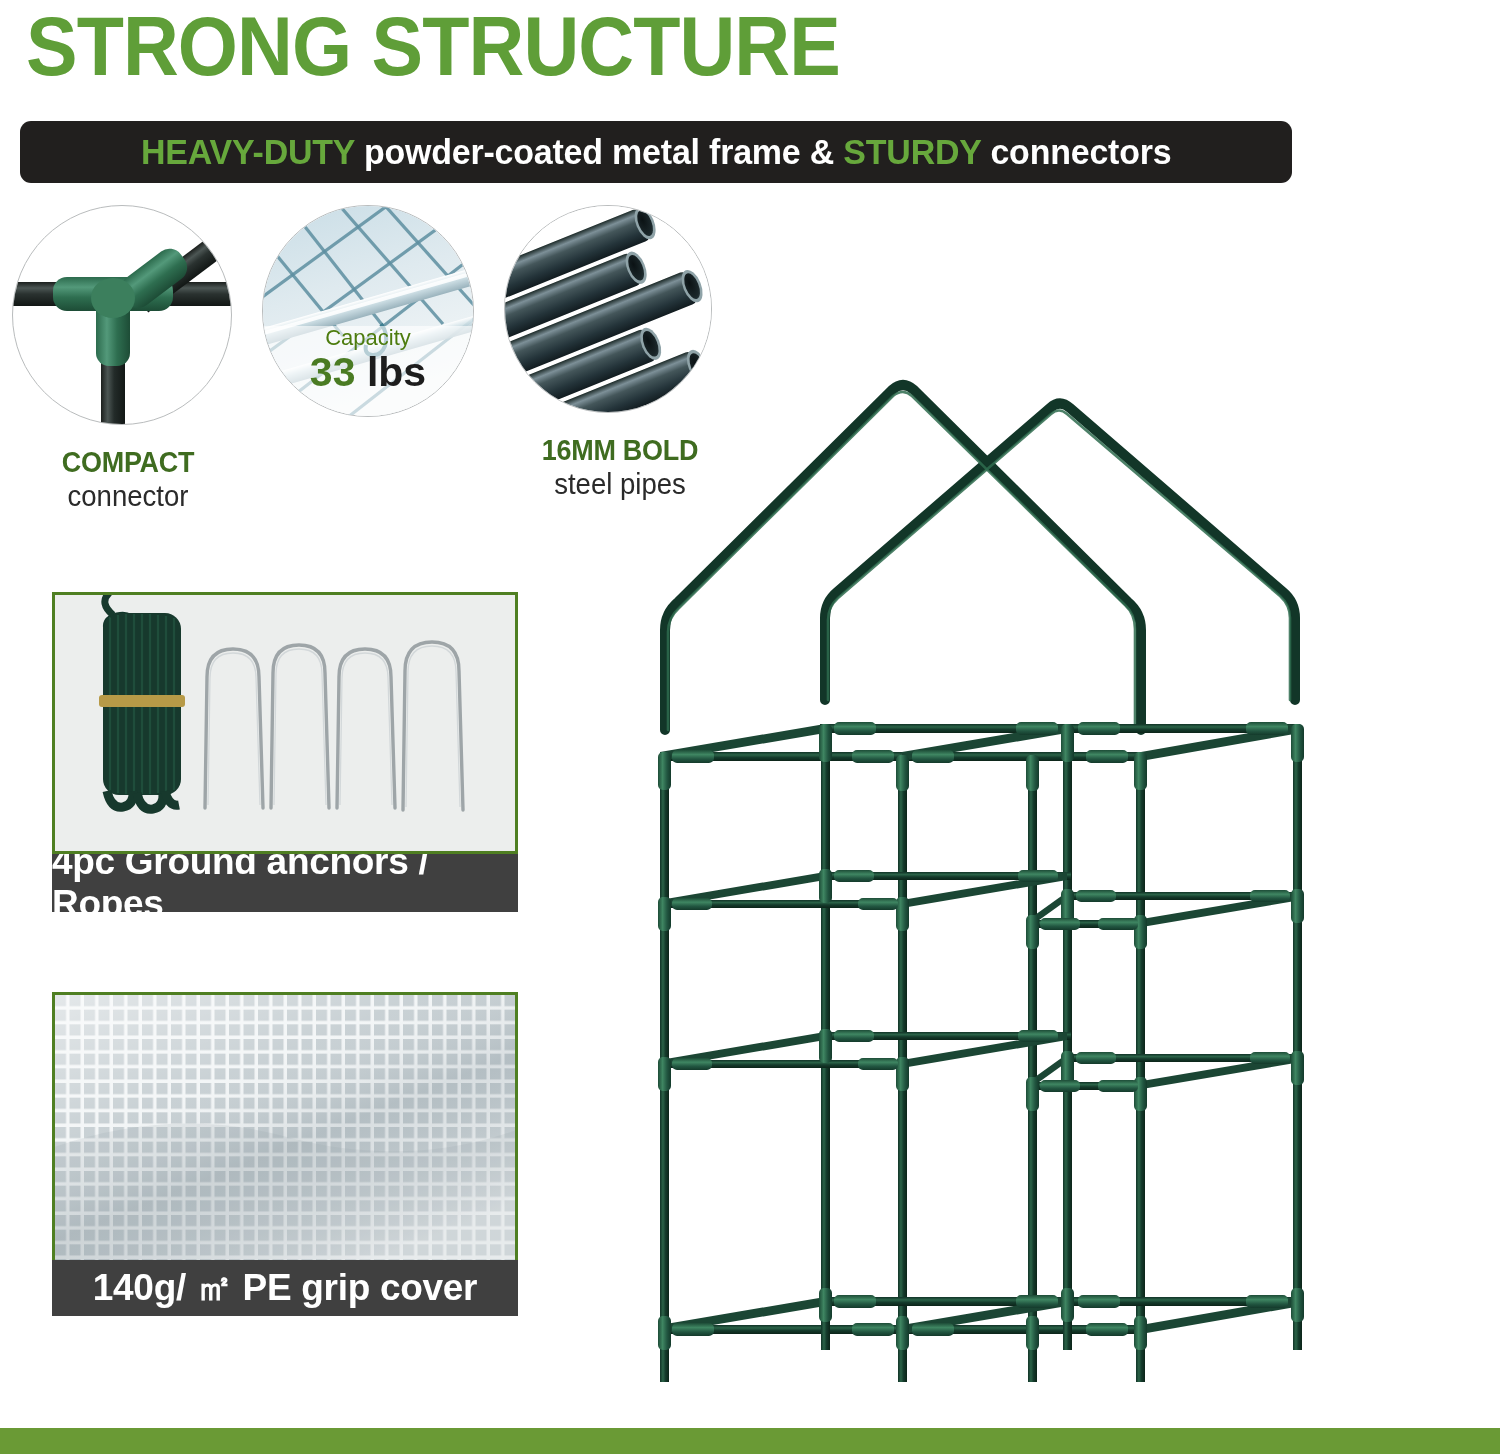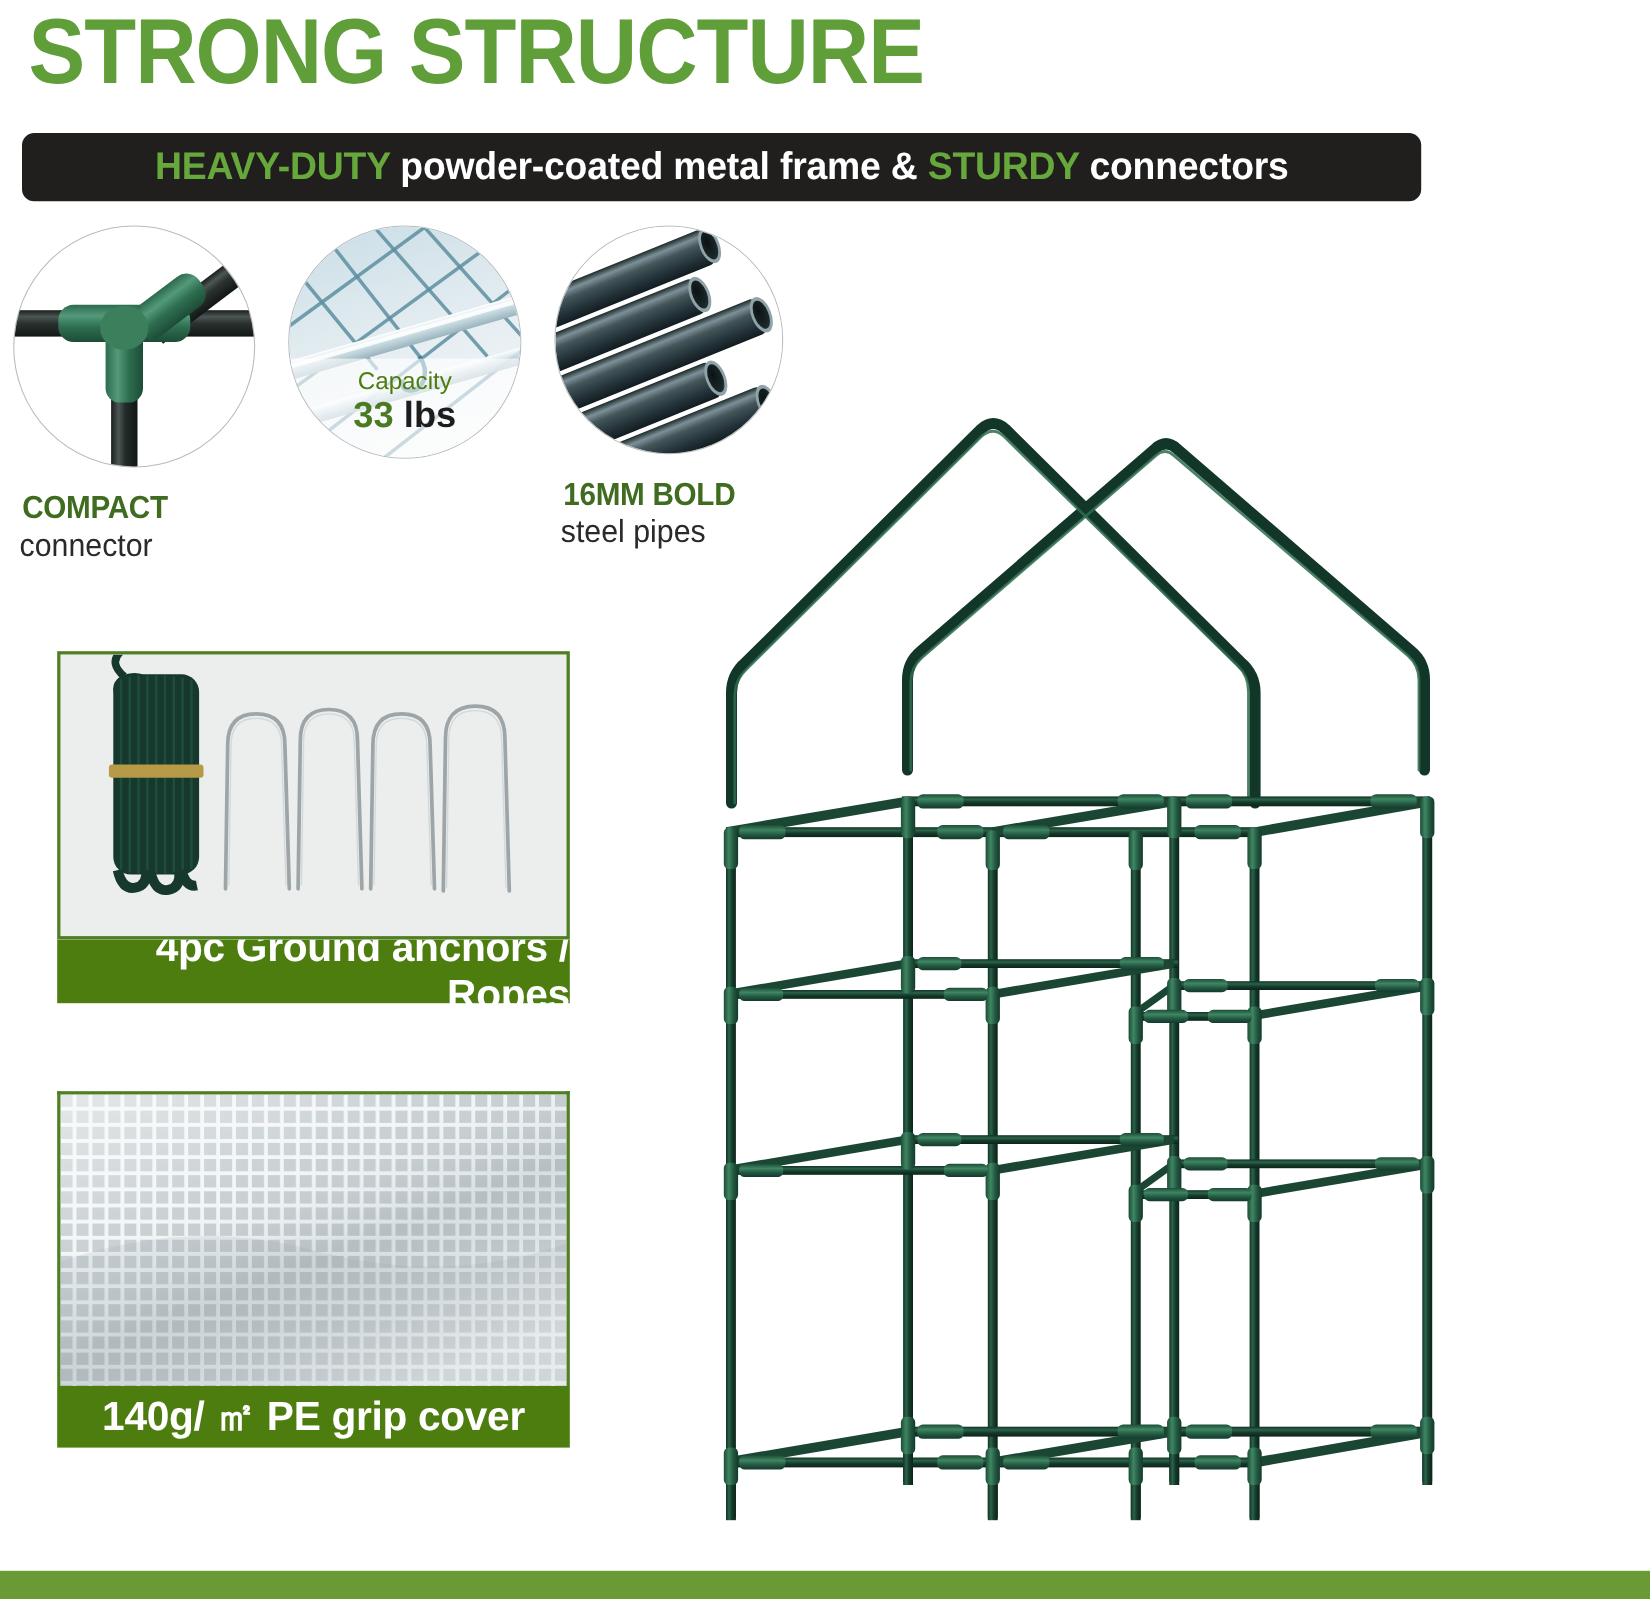--- a/index.html
+++ b/index.html
@@ -45,50 +45,50 @@
   .feat-3 { left: 492px; }
 
   .circle {
     position: relative; width: 220px; height: 220px; border-radius: 50%;
     border: 1px solid #b9bcbd; overflow: hidden; background: #fff;
   }
   .feat-2 .circle { width: 212px; height: 212px; }
   .feat-3 .circle { width: 208px; height: 208px; }
 
   .feat-cap {
-    margin-top: 22px; line-height: 1.08;
+    margin-top: 22px; text-align: center; line-height: 1.08;
     font-family: "Liberation Sans Narrow", "Liberation Sans", sans-serif;
   }
   .feat-cap .l1 {
     display:block; font-size: 29px; font-weight: 700; color: #3f6c20;
     letter-spacing: -0.3px; transform: scaleX(0.93);
   }
   .feat-cap .l2 {
     display:block; font-size: 29px; font-weight: 400; color: #2a2a2a;
     margin-top: 3px; transform: scaleX(0.95);
   }
 
   
   .cap-badge {
     position: absolute; left: 0; right: 0; bottom: 20px;
     text-align: center; z-index: 5;
     font-family: "Liberation Sans Narrow", "Liberation Sans", sans-serif;
   }
   .cap-badge .cw { display:block; font-size: 22px; color:#4d7c0f; font-weight:400; }
-  .cap-badge .cv { display:block; font-size: 33px; font-weight: 700; color: #4a7b23; margin-top:-2px;}
+  .cap-badge .cv { display:block; font-size: 41px; font-weight: 700; color: #4a7b23; margin-top:-2px;}
   .cap-badge .cv .u { color: #1d1d1d; }
 
   
   .panel { position: absolute; }
   .panel-img {
     border: 3px solid #4f7f22; background: #eef0ef; overflow: hidden;
     position: relative;
   }
   .panel-cap {
-    background: #4d7c0f; color: #ffffff; text-align: right;
+    background: #404040; color: #ffffff; text-align: left;
     font-size: 37px; font-weight: 700; letter-spacing: -0.3px;
     display:flex; align-items:center; justify-content:center;
     font-family: "Liberation Sans Narrow", "Liberation Sans", sans-serif;
   }
   #panel-anchors { left: 52px; top: 592px; width: 466px; }
   #panel-anchors .panel-img { height: 262px; }
   #panel-anchors .panel-cap { height: 58px; }
 
   #panel-cover { left: 52px; top: 992px; width: 466px; }
   #panel-cover .panel-img { height: 268px; border-bottom: none; }

